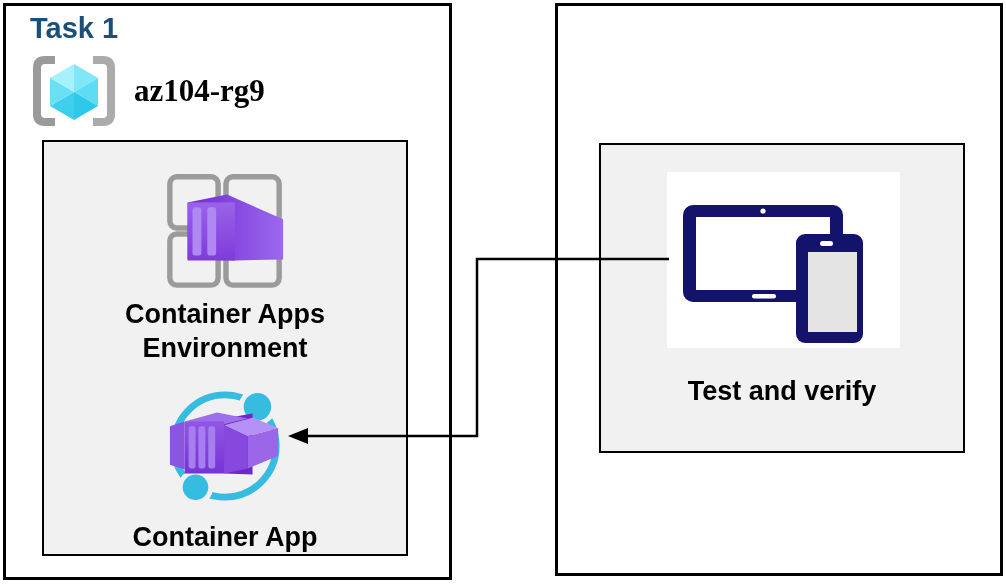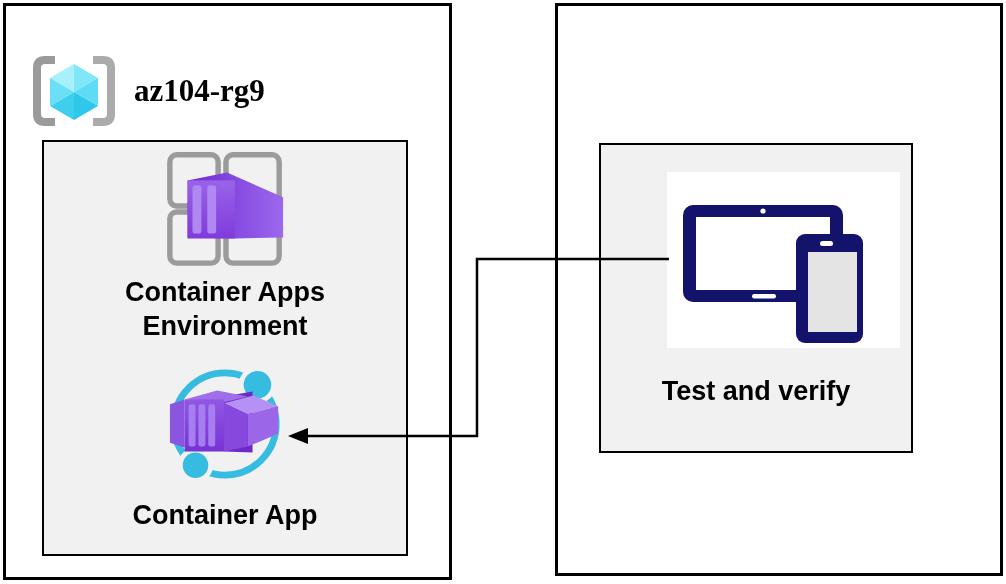--- a/index.html
+++ b/index.html
@@ -19,23 +19,23 @@
   }
   .rg-row{
     position:absolute;left:24px;top:49px;display:flex;align-items:center;gap:16px;
   }
   .rg-name{font-size:31px;font-weight:bold;color:#000000;font-family:Liberation Serif, serif;}
   .panel{
     position:absolute;box-sizing:border-box;background:#F1F1F1;border:2px solid #000000;
   }
   #task1-panel{
     left:36px;top:134px;width:366px;height:416px;
-    display:flex;flex-direction:column;align-items:center;padding-top:0;
+    display:flex;flex-direction:column;align-items:center;padding-top:22px;
   }
-  #task2-panel{left:41px;top:137px;width:314px;height:310px;}
+  #task2-panel{left:41px;top:137px;width:366px;height:310px;}
   .node-label{
     font-size:27px;line-height:34px;font-weight:bold;color:#000000;
     text-align:center;max-width:310px;
   }
   .cae-icon{width:128px;height:130px;}
   .ca-node{margin-top:20px;}
   .ca-icon{width:118px;height:120px;display:block;}
   .label-cae{margin-top:3px;}
   .label-ca{margin-top:15px;}
   .device-patch{
@@ -50,20 +50,21 @@
     position:absolute;left:0;top:0;width:1006px;height:584px;
     pointer-events:none;z-index:10;
   }
 </style>
 </head>
 <body>
 
 <div class="canvas">
 
   <section class="task-box" id="task1-box">
+    <h2 class="task-title">Task 1</h2>
 
     <div class="rg-row">
       <svg class="rg-icon" width="88" height="72" viewBox="0 0 88 72" aria-hidden="true">
 
         <path d="M25 5 H15 Q7 5 7 13 V59 Q7 67 15 67 H25" fill="none" stroke="#9A9A9A" stroke-width="8"></path>
         <path d="M63 5 H73 Q81 5 81 13 V59 Q81 67 73 67 H63" fill="none" stroke="#ABABAB" stroke-width="8"></path>
 
         <polygon points="44,37 20,23 44,9" fill="#A6F1FC"></polygon>
         <polygon points="44,37 44,9 68,23" fill="#7FE7F8"></polygon>
         <polygon points="44,37 68,23 68,51" fill="#5FDCF5"></polygon>

